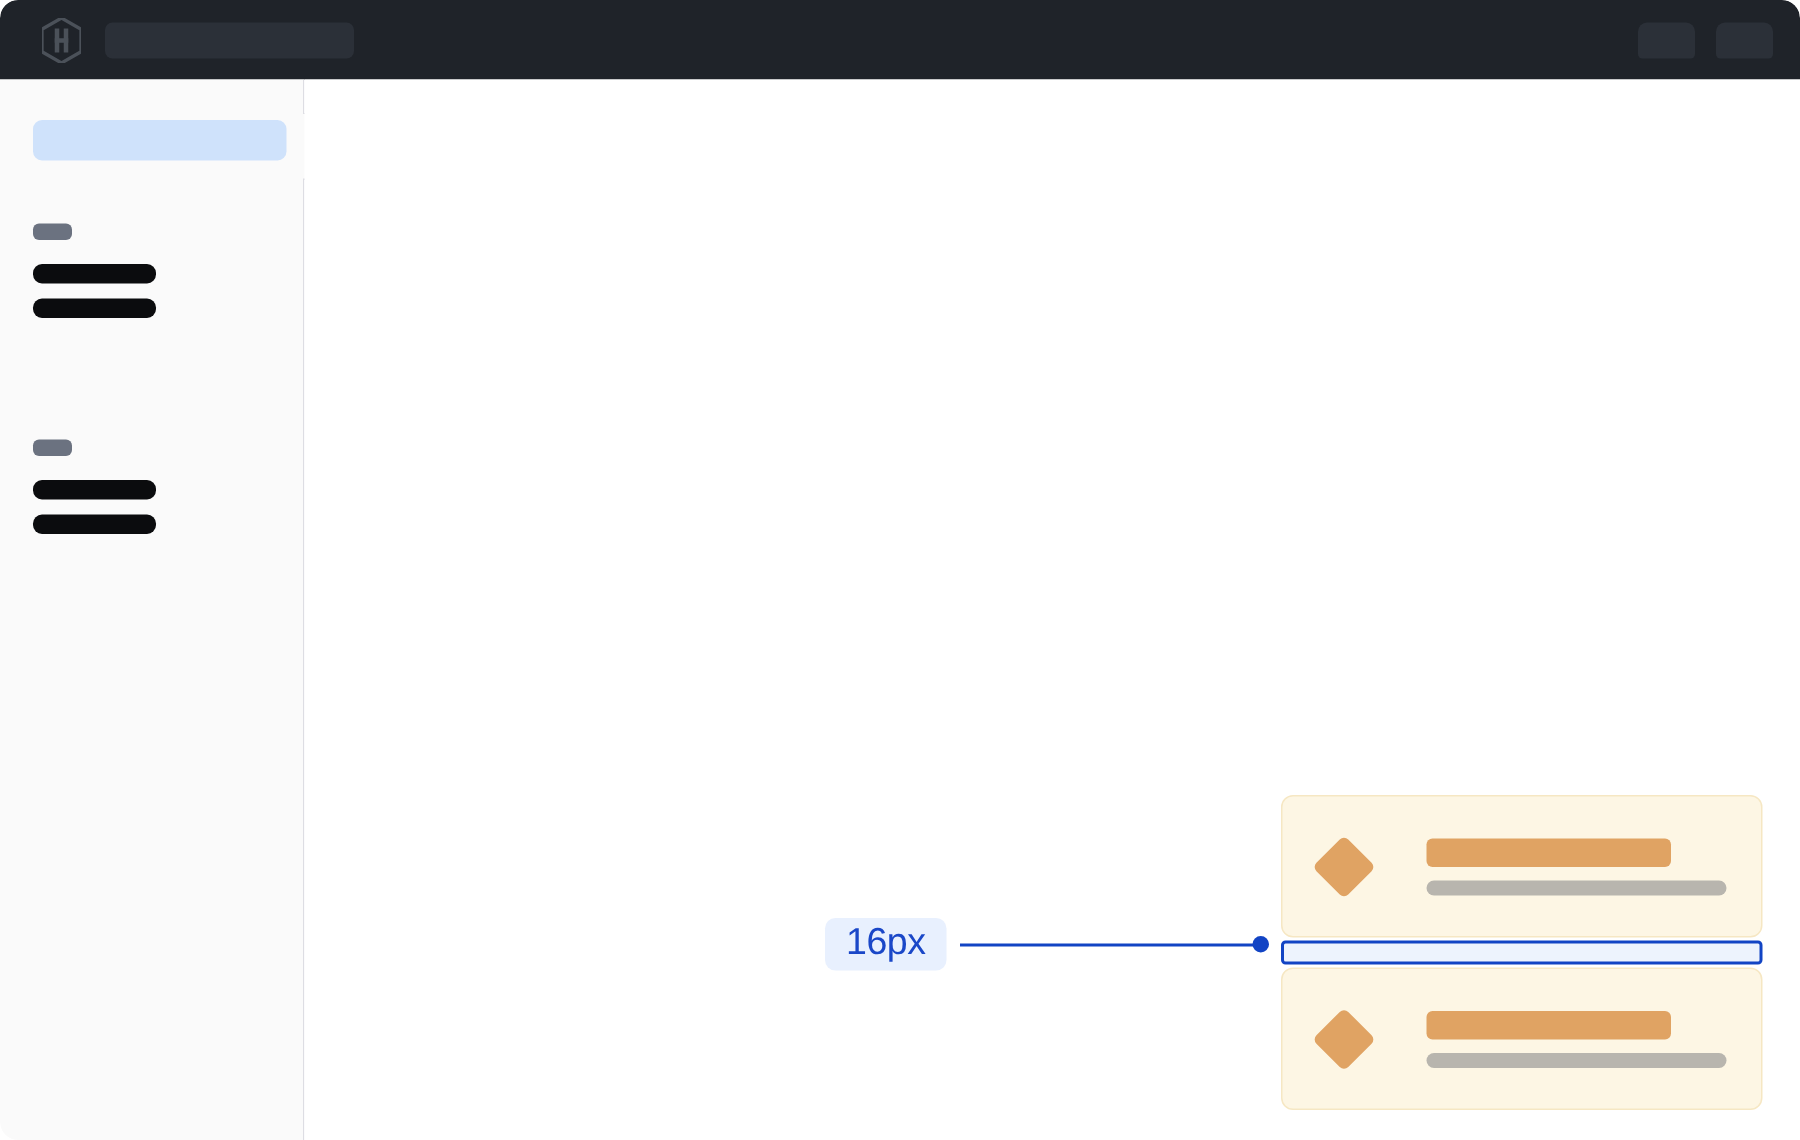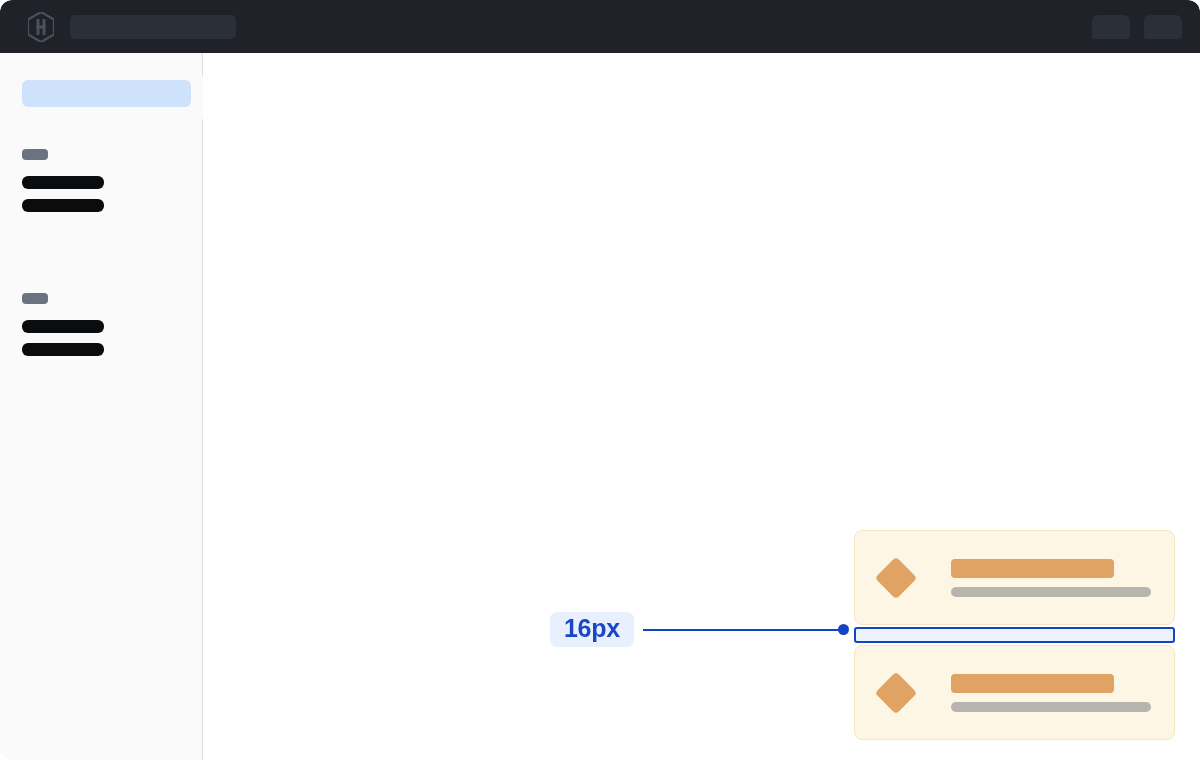--- a/index.html
+++ b/index.html
@@ -200,21 +200,21 @@
     left: 347px;  
     top: 559px;   
     display: flex;
     align-items: center;
   }
 
   #measure-value-chip {
     background: #e8f0fe;
     color: #1a47c8;
     font-size: 25px;
-    font-weight: 700;
+    font-weight: 400;
     letter-spacing: -0.3px;
     padding: 4px 14px 6px 14px;
     border-radius: 7px;
     line-height: 1;
   }
 
   #measure-leader-line {
     width: 196px;
     height: 2px;
     background: #1244c4;

